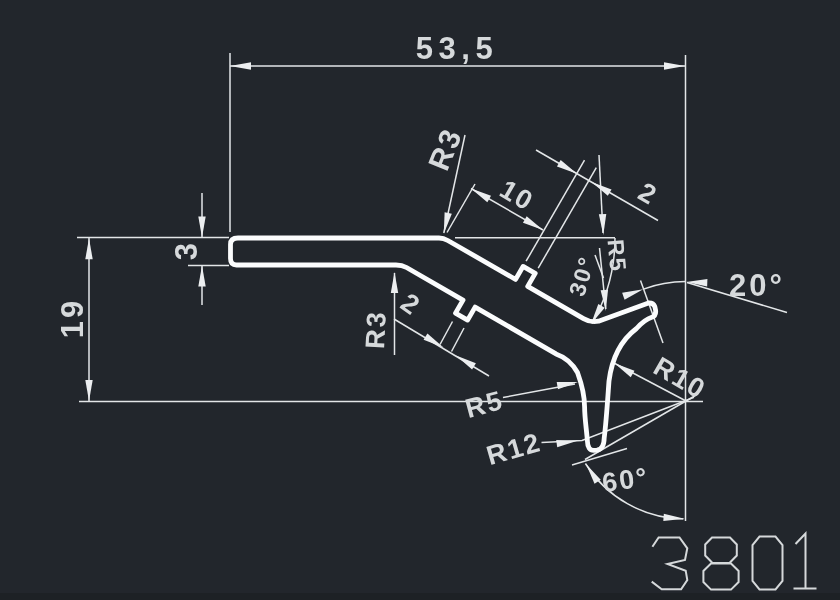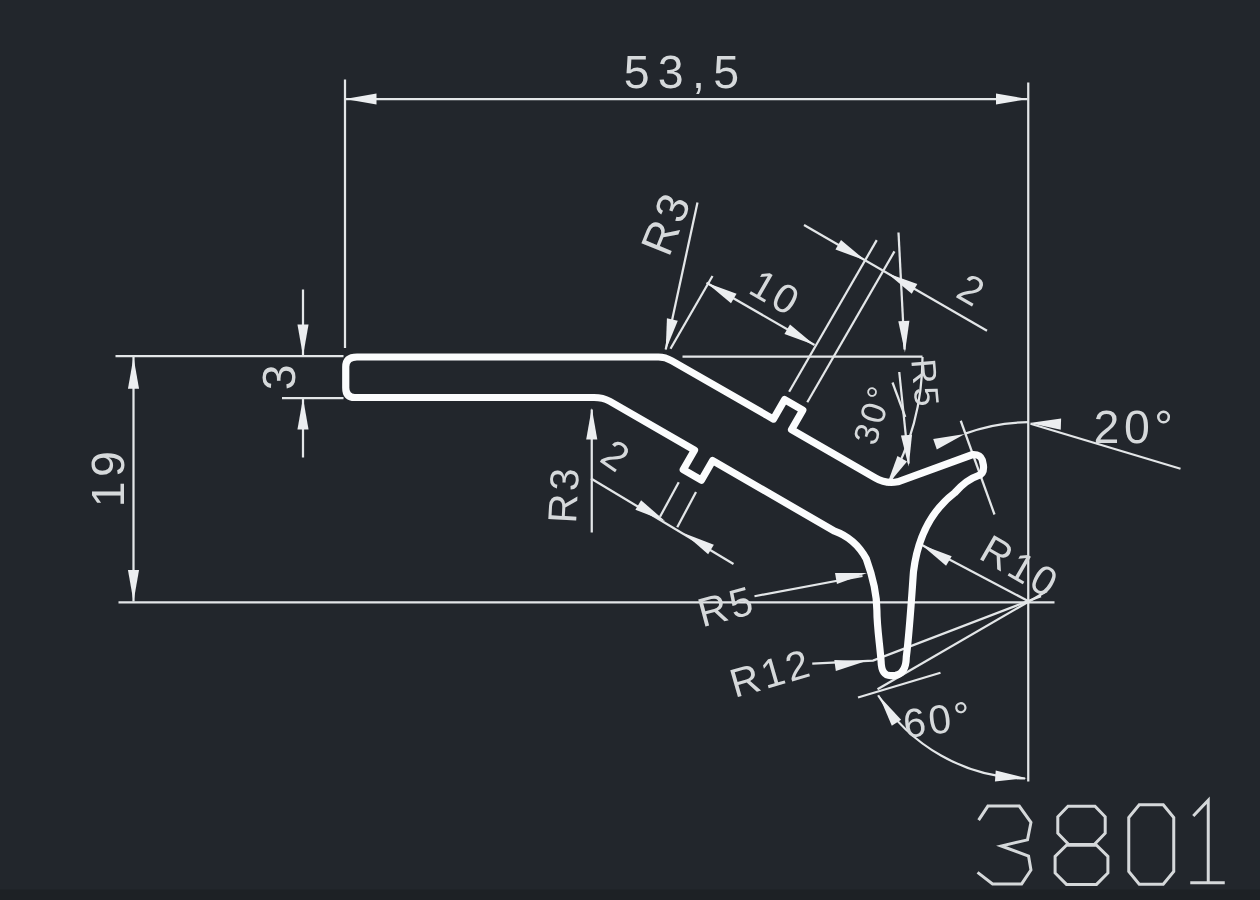--- a/index.html
+++ b/index.html
@@ -1,16 +1,16 @@
 <!DOCTYPE html>
 <html><head>
 <meta charset="utf-8">
 <style>
   html,body{margin:0;padding:0;background:#22262c;}
-  #page{position:relative;width:840px;height:600px;overflow:hidden;background:#22262c;}
+  #page{position:relative;width:840px;height:600px;overflow:hidden;background:#22262c;font-weight:bold;}
   svg{display:block}
   text{font-family:"Liberation Sans", sans-serif; fill:#d6d9db;}
 </style>
 </head>
 <body>
 <div id="page">
 <svg width="840" height="600" viewBox="0 0 840 600">
   <rect x="0" y="593" width="840" height="7" fill="#1d2125"></rect>
   <defs>
     <path id="ah" d="M0,0 L21,-3.7 L21,3.7 Z" fill="#eceef0"></path>

